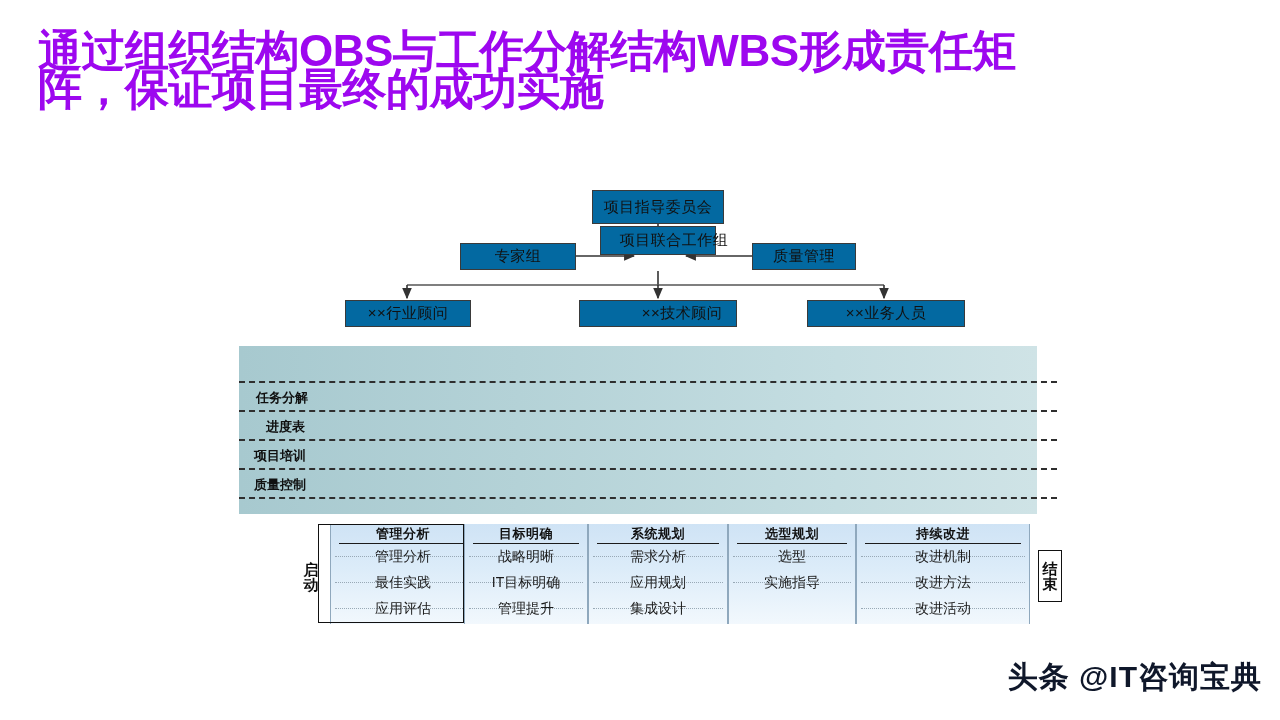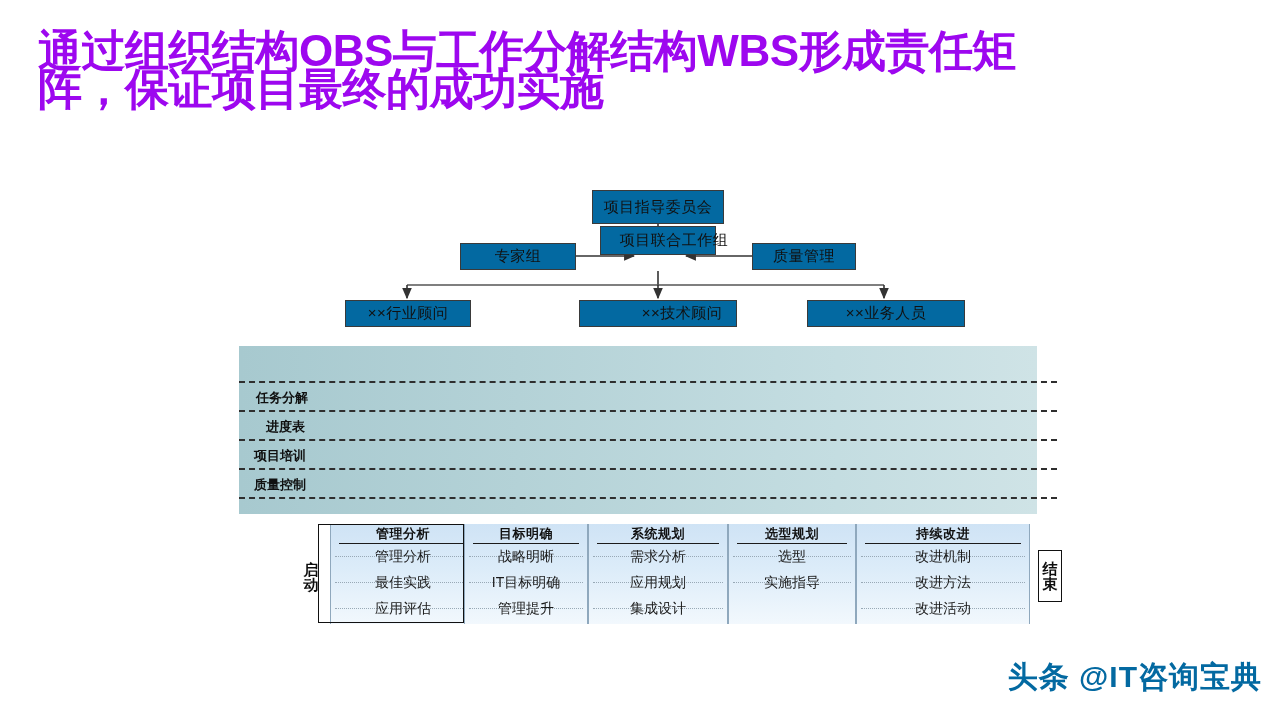--- a/index.html
+++ b/index.html
@@ -135,21 +135,21 @@
     width:24px;
     display:flex;flex-direction:column;align-items:center;justify-content:center;
   }
 
   
   .watermark{
     position:absolute;
     right:18px; bottom:22px;
     font-size:30px;
     font-weight:bold;
-    color:#0369a1;
+    color:#0f172a;
     letter-spacing:1px;
     white-space:nowrap;
     text-shadow:1px 1px 0 rgba(255,255,255,0.9);
   }
 </style>
 </head>
 <body>
 
 <div id="slide">
 

